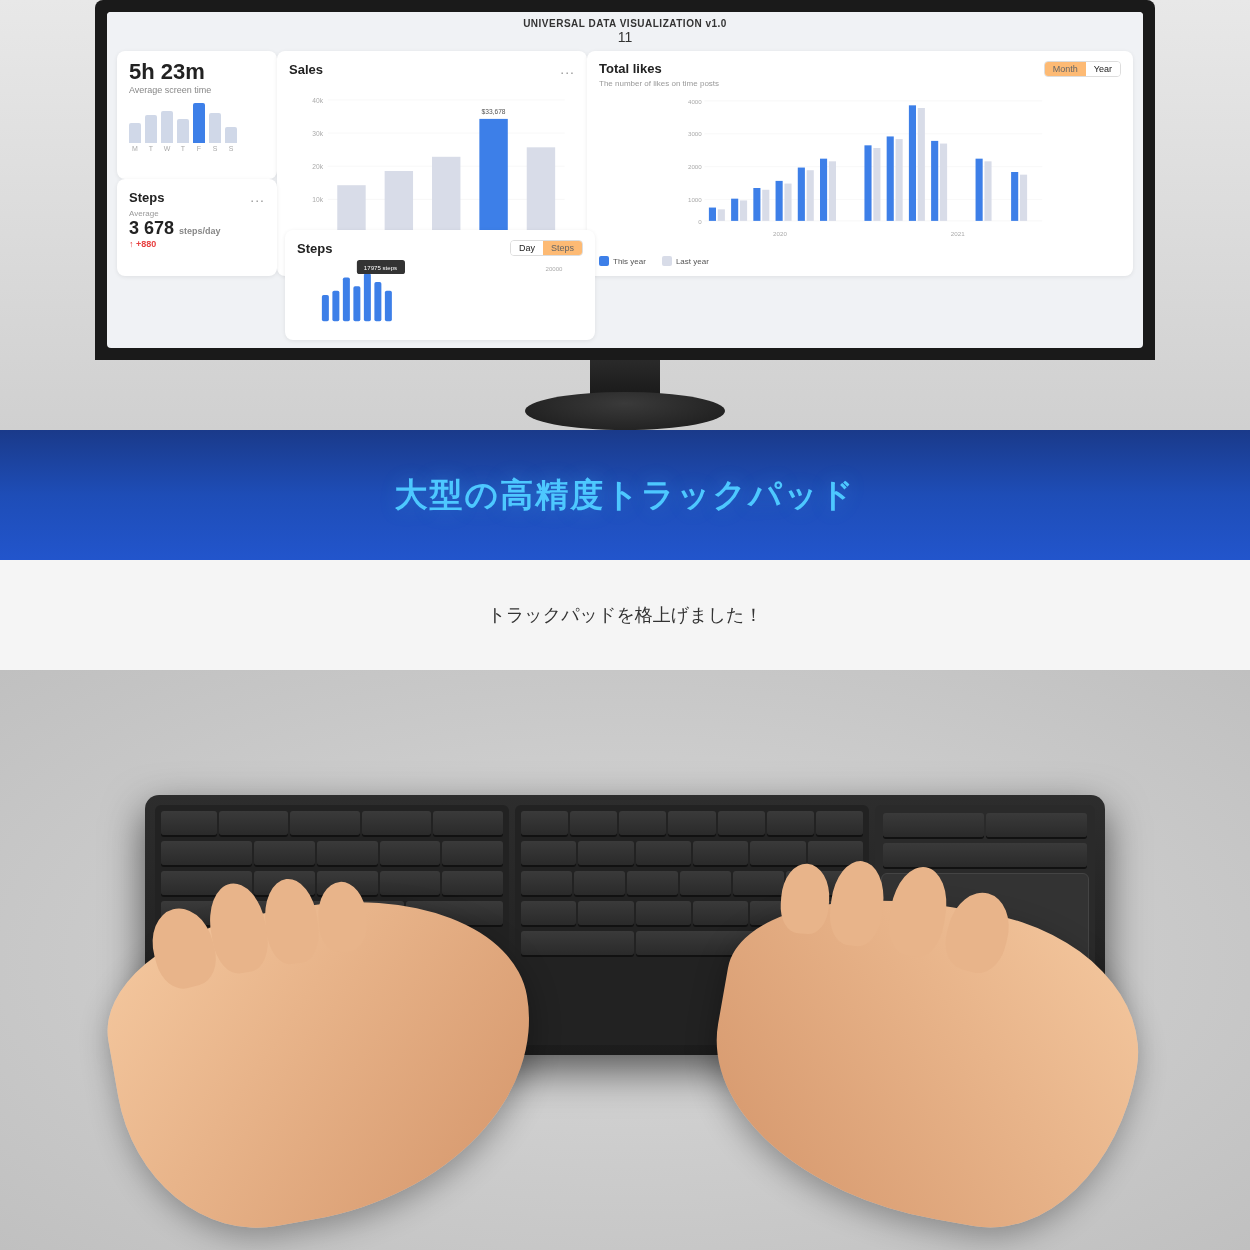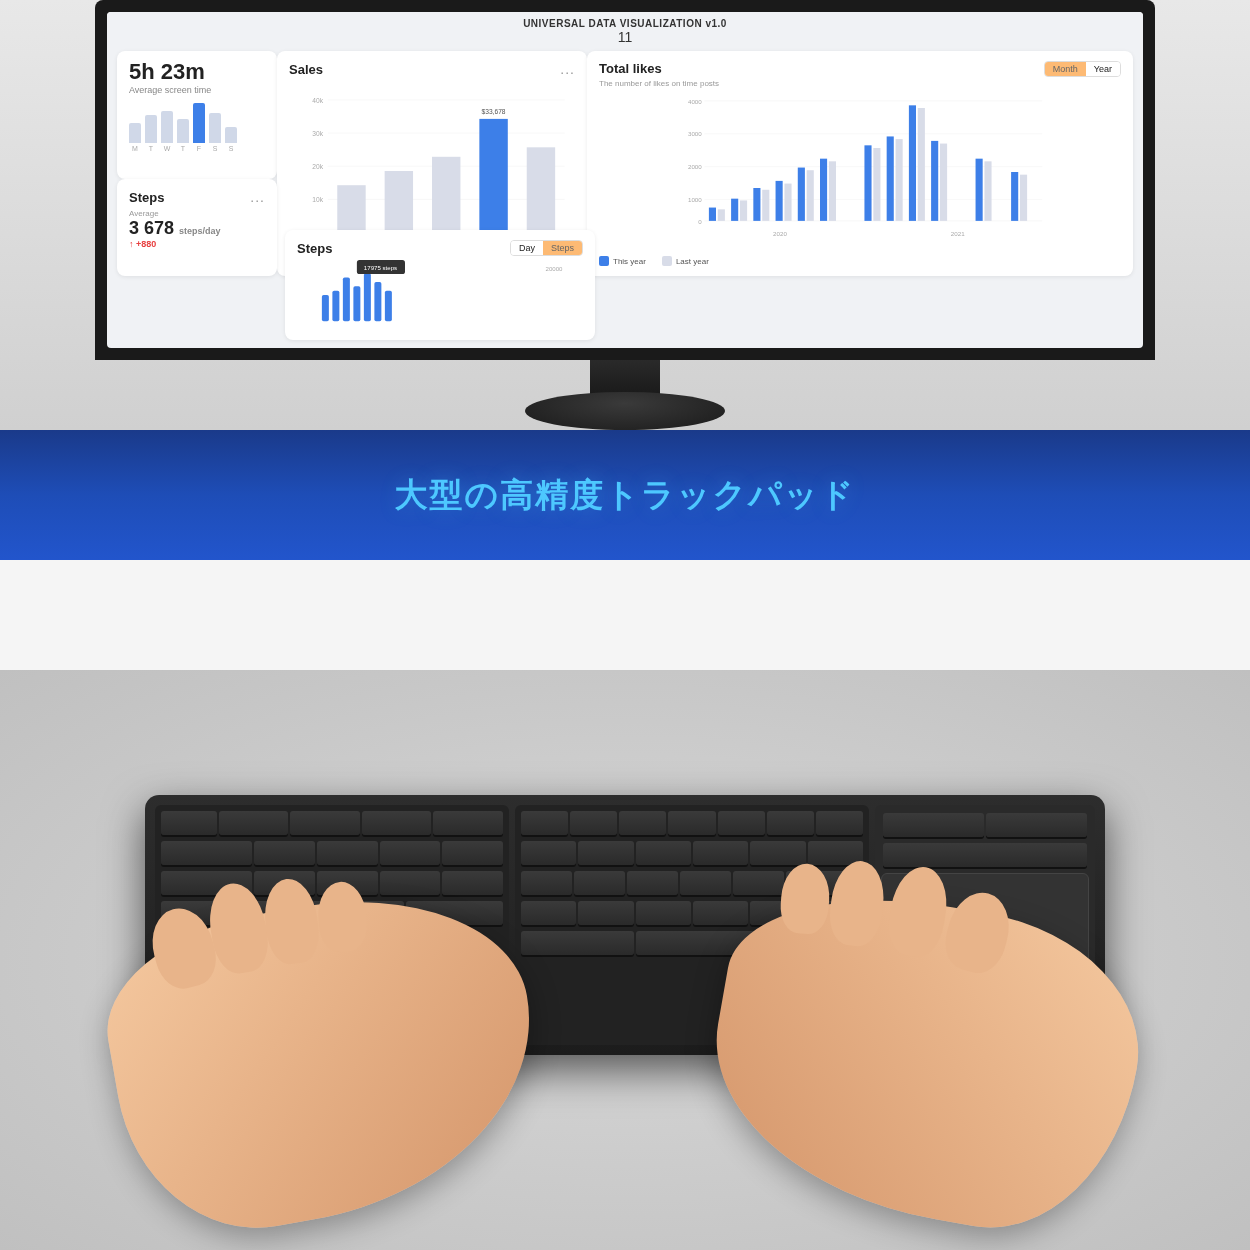--- a/index.html
+++ b/index.html
@@ -547,20 +547,21 @@
 
   <div style="position:absolute;bottom:35px;left:50%;transform:translateX(-50%);width:70px;height:35px;background:linear-gradient(180deg,#2a2a2a,#1a1a1a);"></div>
   <div style="position:absolute;bottom:0;left:50%;transform:translateX(-50%);width:200px;height:38px;background:radial-gradient(ellipse at 50% 30%,#3a3a3a,#1a1a1a);border-radius:50%;"></div>
 </div>
 
 <div class="middle-section">
   <h1 class="feature-title">大型の高精度トラックパッド</h1>
 </div>
 
 <div class="description-section">
+  <p class="description-text">トラックパッドを格上げました！</p>
 </div>
 
 <div class="bottom-section">
   <div class="keyboard-bg">
 
     <div style="position:relative;width:960px;height:330px;">
 
       <div style="position:absolute;top:0;left:0;width:960px;height:260px;background:linear-gradient(180deg,#2d2d2d 0%,#1c1c1c 100%);border-radius:14px;box-shadow:0 15px 40px rgba(0,0,0,0.6);display:flex;gap:6px;padding:10px;">
 
         <div style="flex:1;background:#222;border-radius:6px;padding:4px;display:flex;flex-direction:column;gap:2px;">

